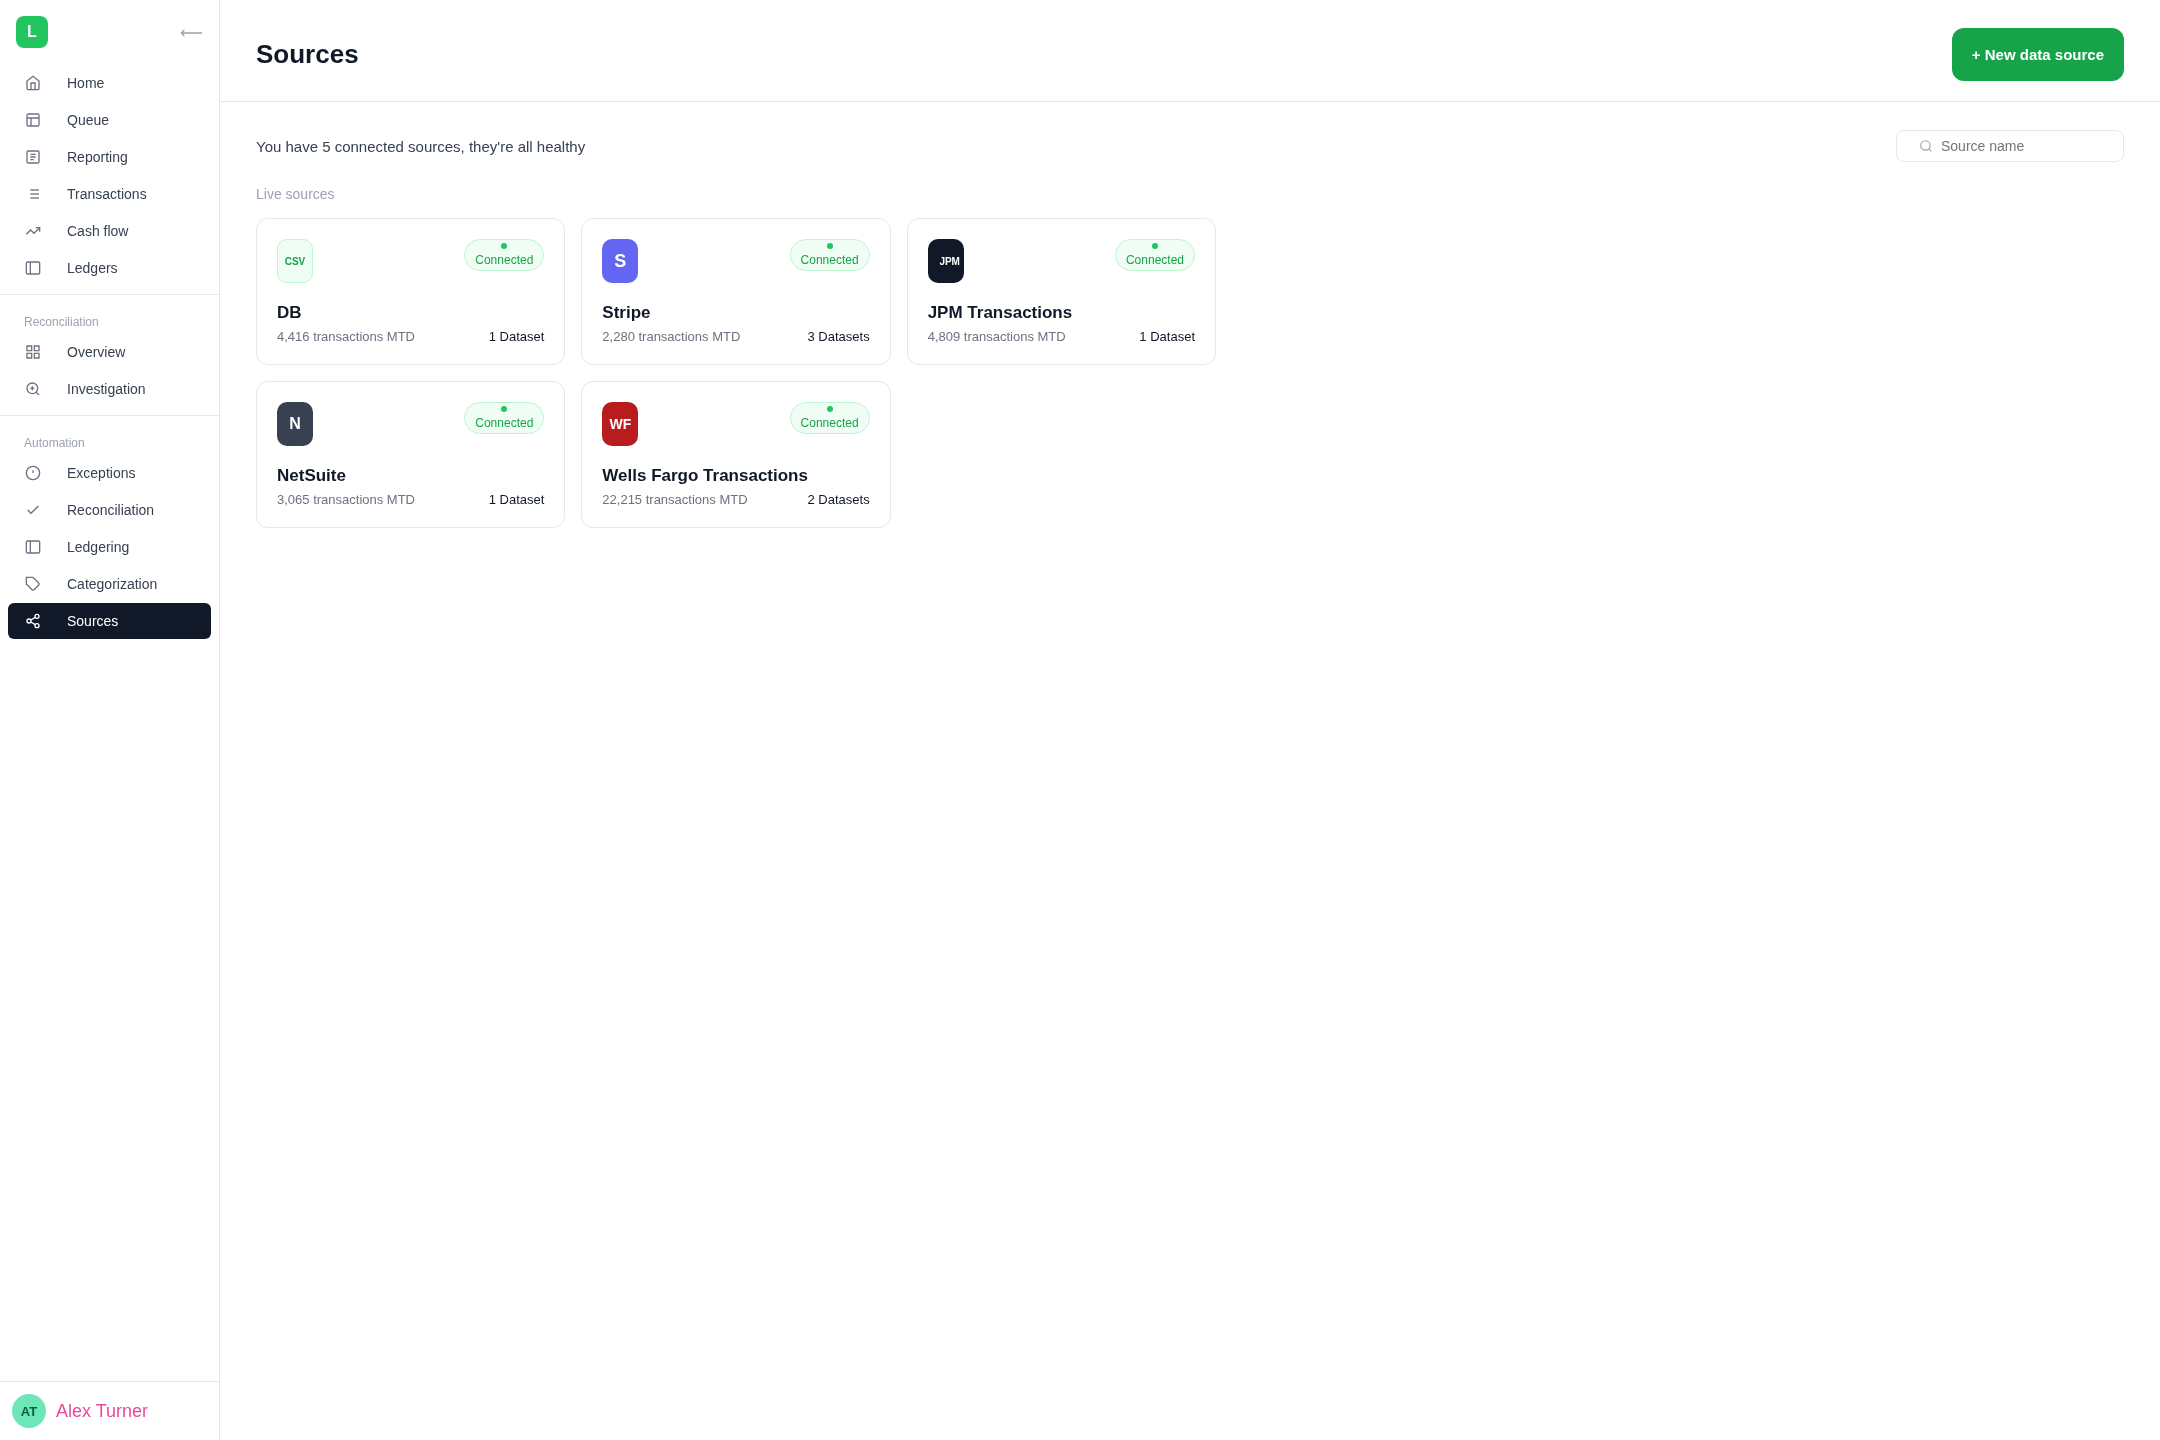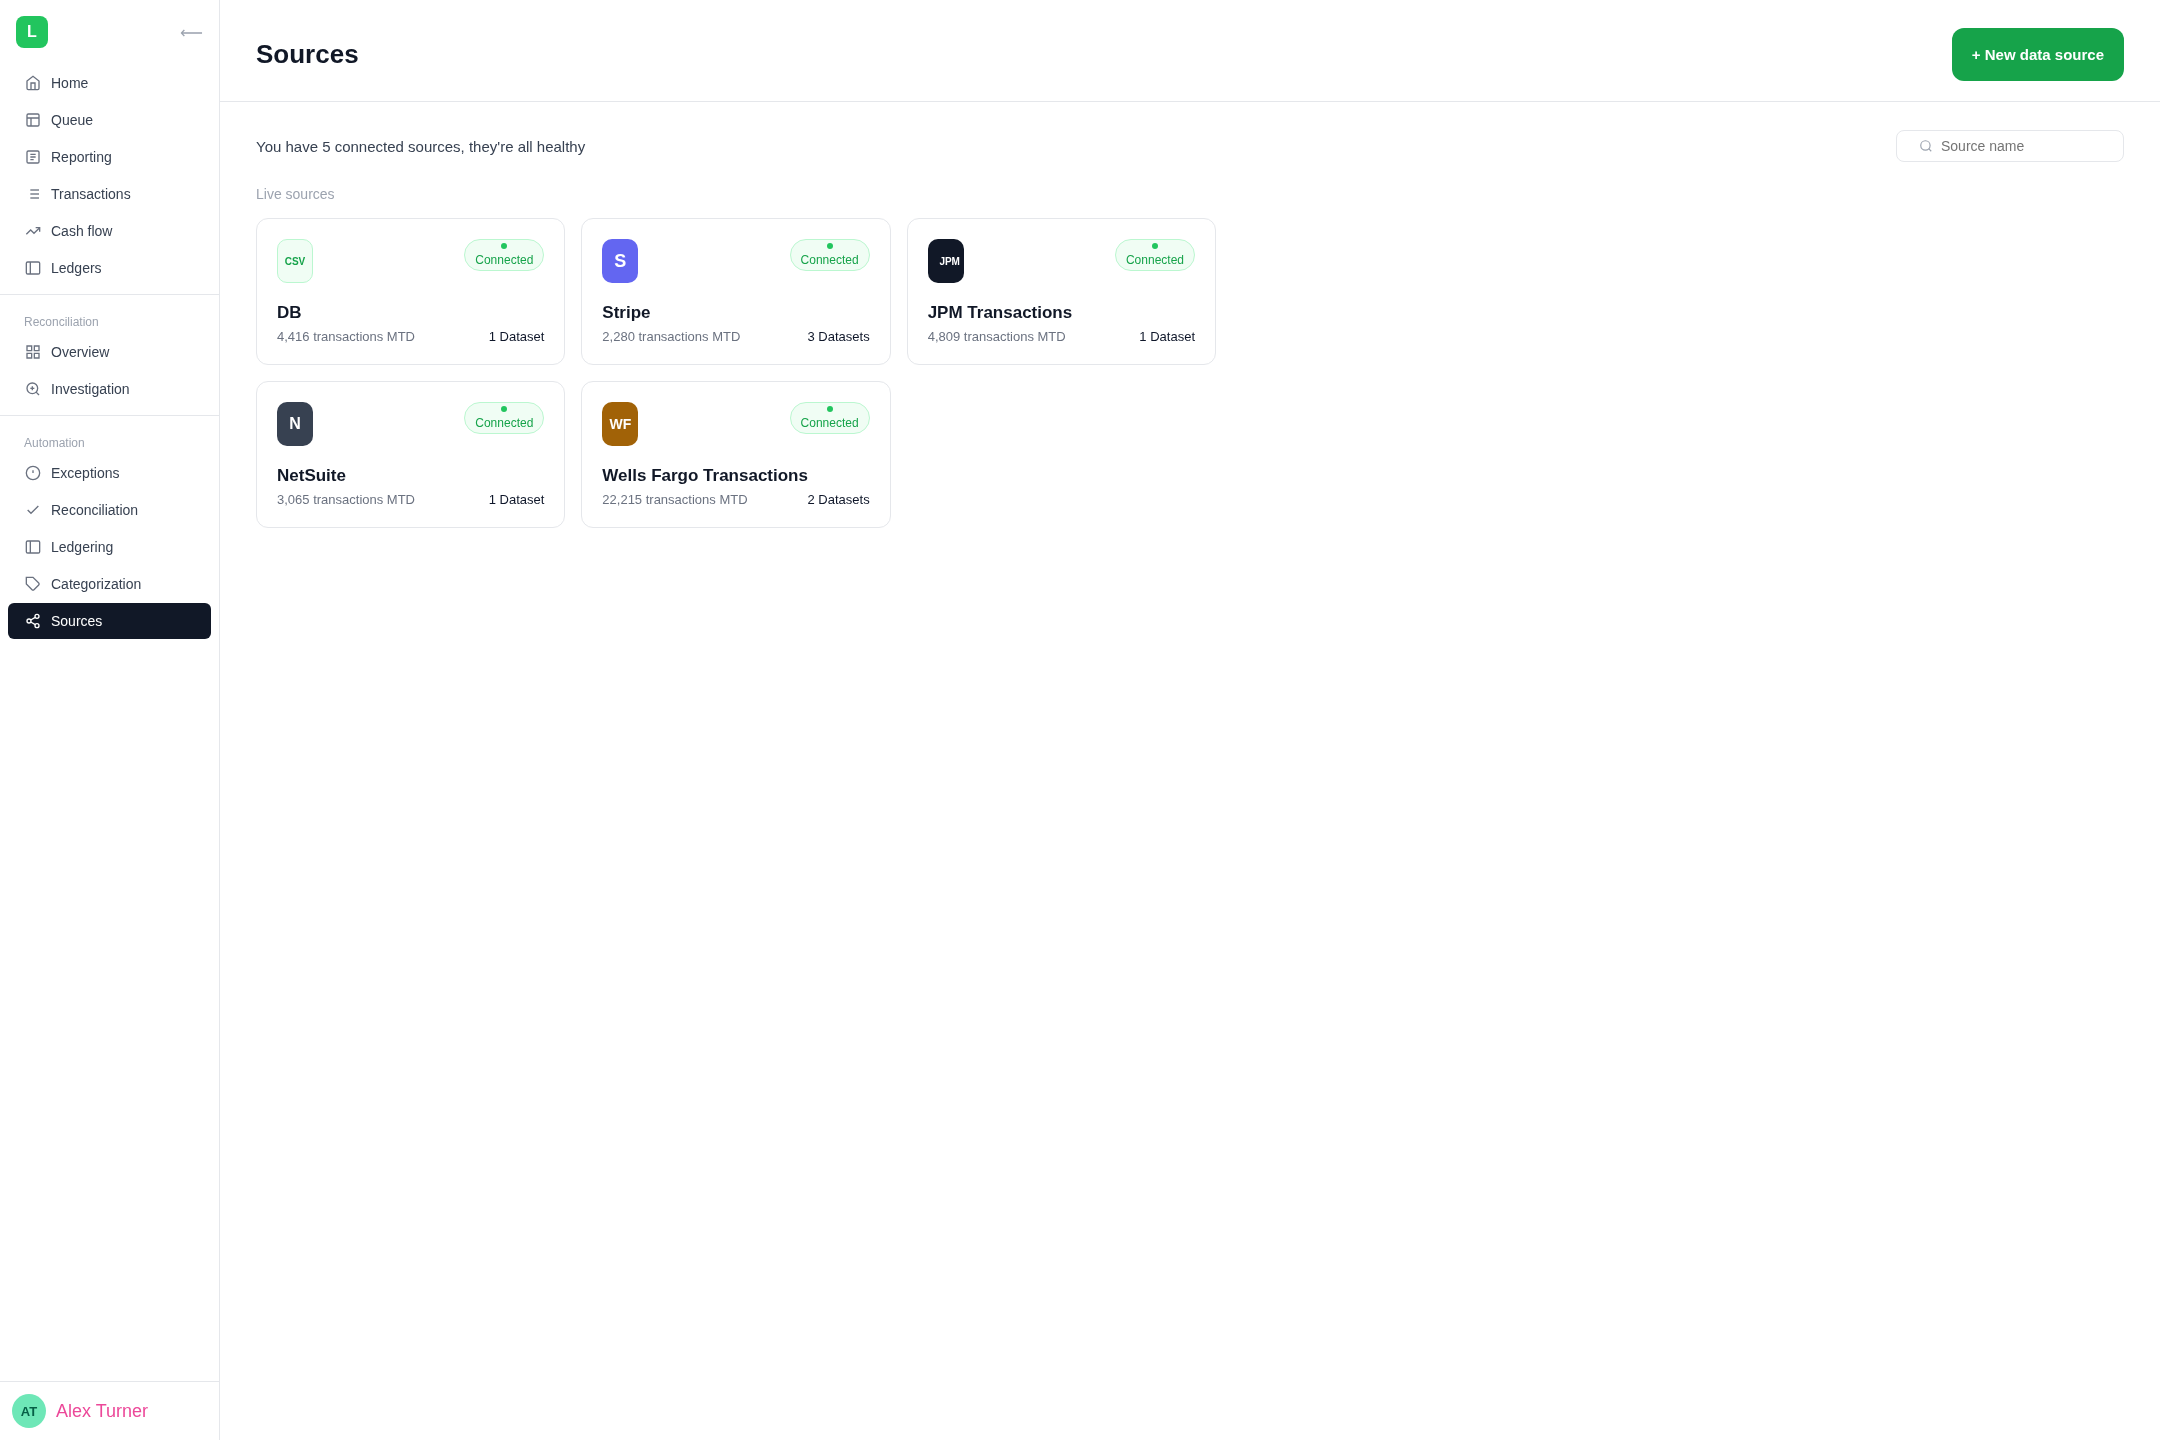--- a/index.html
+++ b/index.html
@@ -30,21 +30,21 @@
     }
     .collapse-btn {
       color: #9ca3af; cursor: pointer; font-size: 16px; background: none; border: none;
     }
     .sidebar-nav {
       flex: 1;
       overflow-y: auto;
       padding: 8px 0;
     }
     .nav-item {
-      display: flex; align-items: center; gap: 9px;
+      display: flex; align-items: center; gap: 25px;
       padding: 9px 16px;
       color: #374151;
       font-size: 14px;
       cursor: pointer;
       border-radius: 6px;
       margin: 1px 8px;
       transition: background 0.15s;
     }
     .nav-item.active { background: #111827; color: #fff; }
     .nav-item.active .nav-icon { color: #fff; }
@@ -375,21 +375,21 @@
       </div>
     </div>
     <div class="source-name">NetSuite</div>
     <div class="source-meta">
       <span class="source-transactions">3,065 transactions MTD</span>
       <span class="source-datasets">1 Dataset</span>
     </div>
   </div>
         <div class="source-card">
     <div class="source-card-top">
-      <div class="source-logo" style="background:#a16207;color:#fff;border:none;font-size:14px;font-weight:700;">
+      <div class="source-logo" style="background:#b91c1c;color:#fff;border:none;font-size:14px;font-weight:700;">
         WF
       </div>
       <div class="connected-badge">
         <span class="badge-dot"></span>
         <span>Connected</span>
       </div>
     </div>
     <div class="source-name">Wells Fargo Transactions</div>
     <div class="source-meta">
       <span class="source-transactions">22,215 transactions MTD</span>

